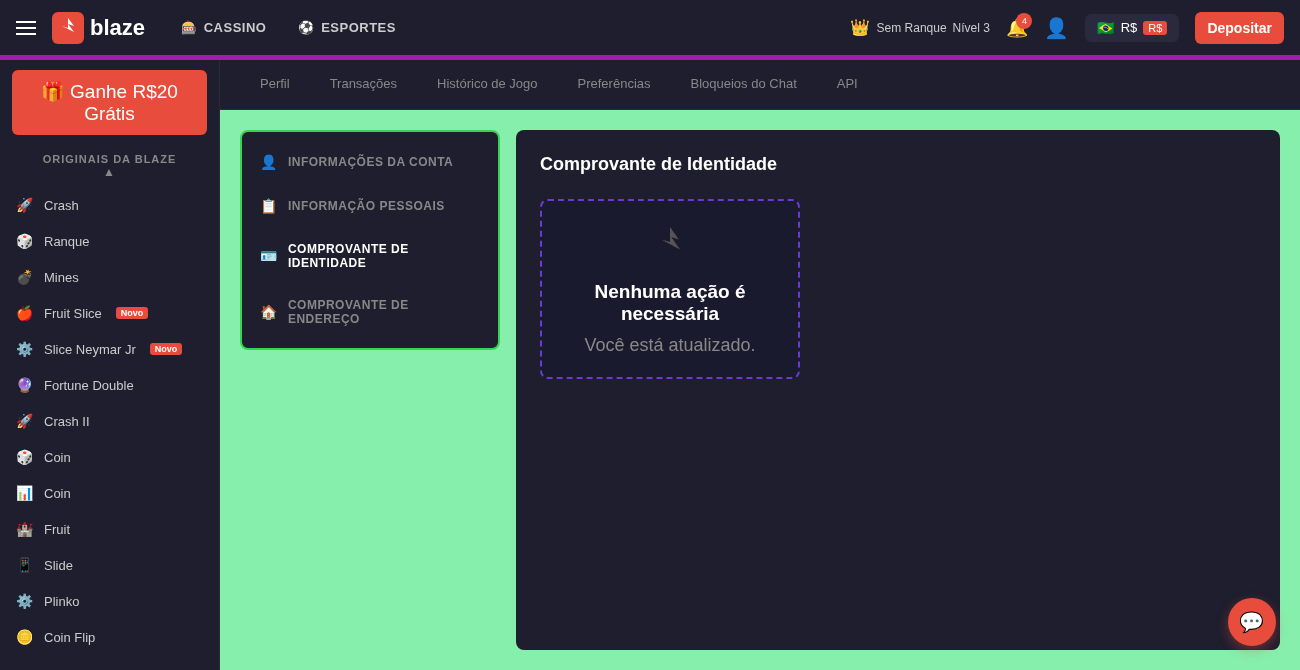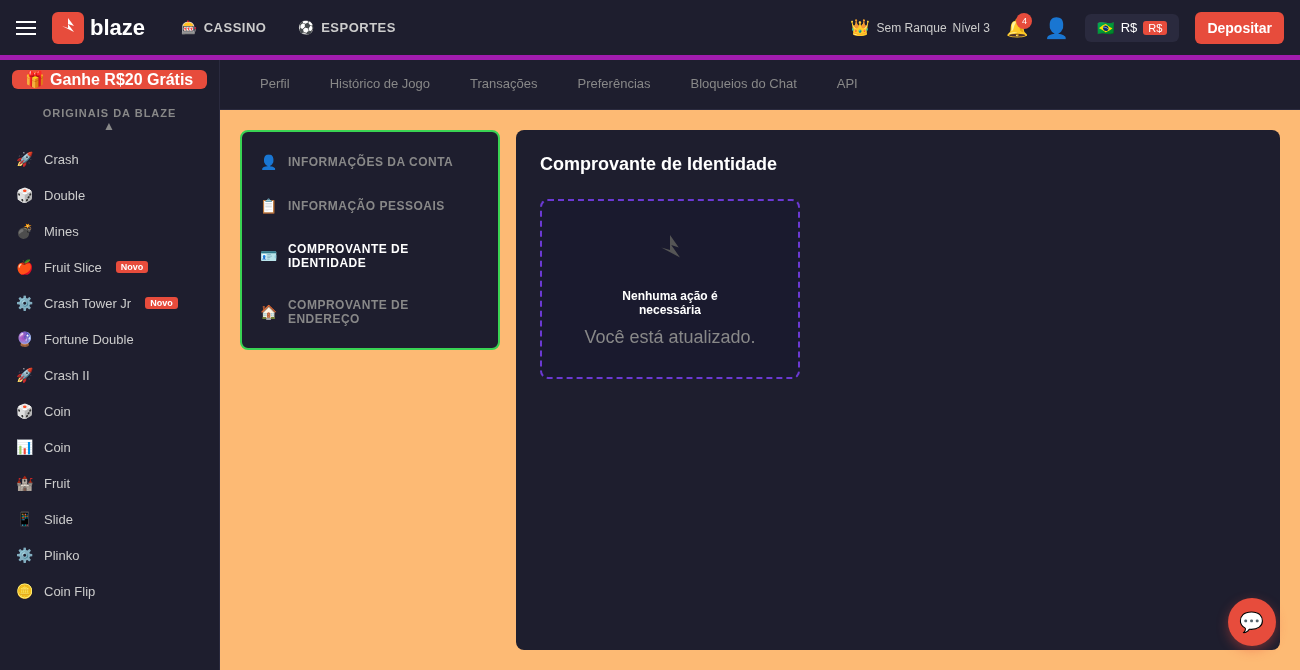--- a/index.html
+++ b/index.html
@@ -161,23 +161,23 @@
     .sidebar::-webkit-scrollbar { width: 4px; }
     .sidebar::-webkit-scrollbar-track { background: #1e1e2e; }
     .sidebar::-webkit-scrollbar-thumb { background: #3a3a5e; border-radius: 2px; }
 
     .bonus-btn {
       margin: 10px 12px;
       background: #e74c3c;
       color: #fff;
       border: none;
       border-radius: 6px;
-      padding: 0;
-      font-size: 16px;
-      font-weight: 700;
+      padding: 10px;
+      font-size: 19px;
+      font-weight: 400;
       cursor: pointer;
       display: flex;
       align-items: center;
       gap: 6px;
       justify-content: center;
     }
 
     .sidebar-section-header {
       display: flex;
       align-items: center;
@@ -224,21 +224,21 @@
       font-weight: 700;
       margin-left: 4px;
     }
 
     
     .content-area {
       flex: 1;
       display: flex;
       flex-direction: column;
       overflow: hidden;
-      background: #fdba74;
+      background: #86efac;
     }
 
     
     .profile-tabs {
       display: flex;
       gap: 0;
       padding: 0 20px;
       background: #1e1e2e;
       border-bottom: 1px solid #2a2a3e;
       flex-shrink: 0;
@@ -321,21 +321,21 @@
       align-items: center;
       justify-content: center;
       gap: 10px;
       background: #1a1a2e;
     }
     .identity-card-icon {
       font-size: 36px;
       color: #555;
     }
     .identity-card-title {
-      font-size: 12px;
+      font-size: 19px;
       font-weight: 700;
       text-align: center;
       color: #fff;
     }
     .identity-card-subtitle {
       font-size: 18px;
       color: #888;
       text-align: center;
     }
 
@@ -413,34 +413,34 @@
       <span>ORIGINAIS DA BLAZE</span>
       <span class="chevron">▲</span>
     </div>
 
     <div class="sidebar-item">
       <span class="item-icon">🚀</span>
       <span>Crash</span>
     </div>
     <div class="sidebar-item">
       <span class="item-icon">🎲</span>
-      <span>Double</span>
+      <span>Ranque</span>
     </div>
     <div class="sidebar-item">
       <span class="item-icon">💣</span>
       <span>Mines</span>
     </div>
     <div class="sidebar-item">
       <span class="item-icon">🍎</span>
       <span>Fruit Slice</span>
       <span class="badge-new">Novo</span>
     </div>
     <div class="sidebar-item">
       <span class="item-icon">⚙️</span>
-      <span>Crash Tower Jr</span>
+      <span>Slice Neymar Jr</span>
       <span class="badge-new">Novo</span>
     </div>
     <div class="sidebar-item">
       <span class="item-icon">🔮</span>
       <span>Fortune Double</span>
     </div>
     <div class="sidebar-item">
       <span class="item-icon">🚀</span>
       <span>Crash II</span>
     </div>
@@ -467,22 +467,22 @@
     <div class="sidebar-item">
       <span class="item-icon">🪙</span>
       <span>Coin Flip</span>
     </div>
   </aside>
 
   <div class="content-area">
 
     <div class="profile-tabs">
       <div class="profile-tab">Perfil</div>
+      <div class="profile-tab">Transações</div>
       <div class="profile-tab">Histórico de Jogo</div>
-      <div class="profile-tab">Transações</div>
       <div class="profile-tab">Preferências</div>
       <div class="profile-tab">Bloqueios do Chat</div>
       <div class="profile-tab">API</div>
     </div>
 
     <div class="profile-content">
 
       <div class="profile-menu">
         <div class="profile-menu-item">
           <span class="menu-icon">👤</span>

